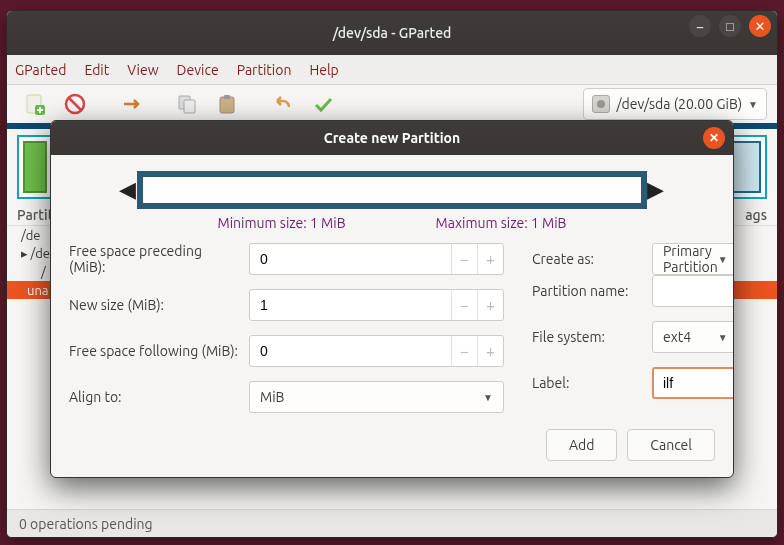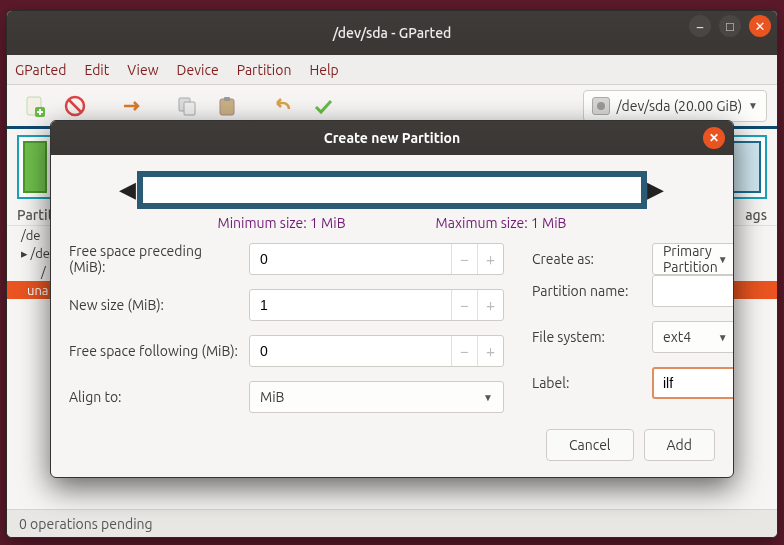--- a/index.html
+++ b/index.html
@@ -51,21 +51,21 @@
     padding: 0 8px;
     display: flex; align-items: center; gap: 18px;
     background: #f0eeec;
     border-bottom: 1px solid #d6d3cf;
   }
   .menuitem { color: #7f1d1d; }
   .toolbar {
     height: 44px;
     display: flex; align-items: center; gap: 4px;
     padding: 0 10px;
-    border-bottom: 3px solid #0c4a6e;
+    border-bottom: 6px solid #0c4a6e;
     background: #f6f5f4;
   }
   .tbtn {
     width: 36px; height: 36px;
     display: flex; align-items: center; justify-content: center;
     border-radius: 4px;
     color: #888;
   }
   .tsep { width: 12px; }
   .device-combo {
@@ -371,20 +371,20 @@
         </div>
         <div class="field" style="grid-template-columns:110px 1fr;margin-top:14px">
           <label>Label:</label>
           <input class="textin focused" value="ilf" style="">
         </div>
       </div>
     </div>
 
     <div class="dlg-buttons">
       <div class="btn">
+        <span>Add</span>
+      </div>
+      <div class="btn">
         <span>Cancel</span>
       </div>
-      <div class="btn">
-        <span>Add</span>
-      </div>
     </div>
   </div>
 </div>
 
 </body></html>

